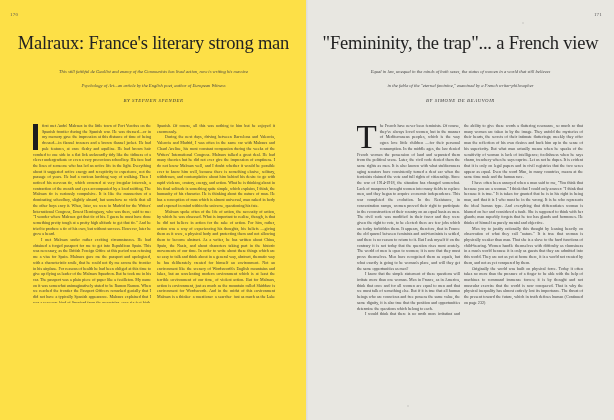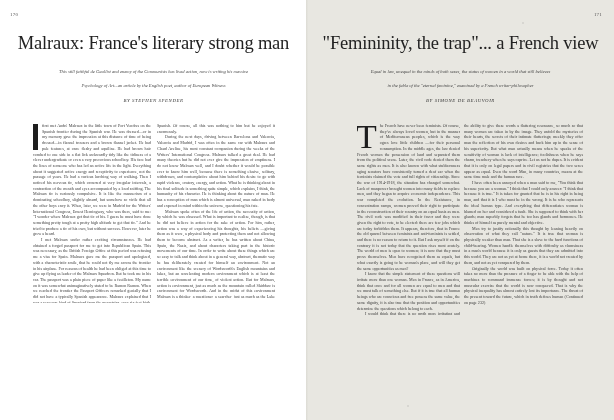--- a/index.html
+++ b/index.html
@@ -5,21 +5,21 @@
   html, body { margin: 0; padding: 0; }
   body {
     width: 614px; height: 420px; overflow: hidden;
     background: #e9e8e2;
     font-family: "Liberation Serif", "DejaVu Serif", serif;
     color: #2a2a2a;
     position: relative;
   }
   .spread { position: absolute; inset: 0; display: flex; }
   .page { position: relative; width: 307px; height: 420px; }
-  .page.left { background: #ffffff; }
+  .page.left { background: #fde047; }
   .page.right { background: #e8e7e1; }
   .gutter {
     position: absolute; left: 306px; top: 0; width: 2px; height: 420px;
     background: linear-gradient(to right, #dcdbd4, #e6e5df);
   }
   .folio {
     position: absolute; top: 12px; font-size: 5px; color: #555; letter-spacing: 0.2px;
   }
   .page.left .folio { left: 10px; }
   .page.right .folio { right: 12px; }

